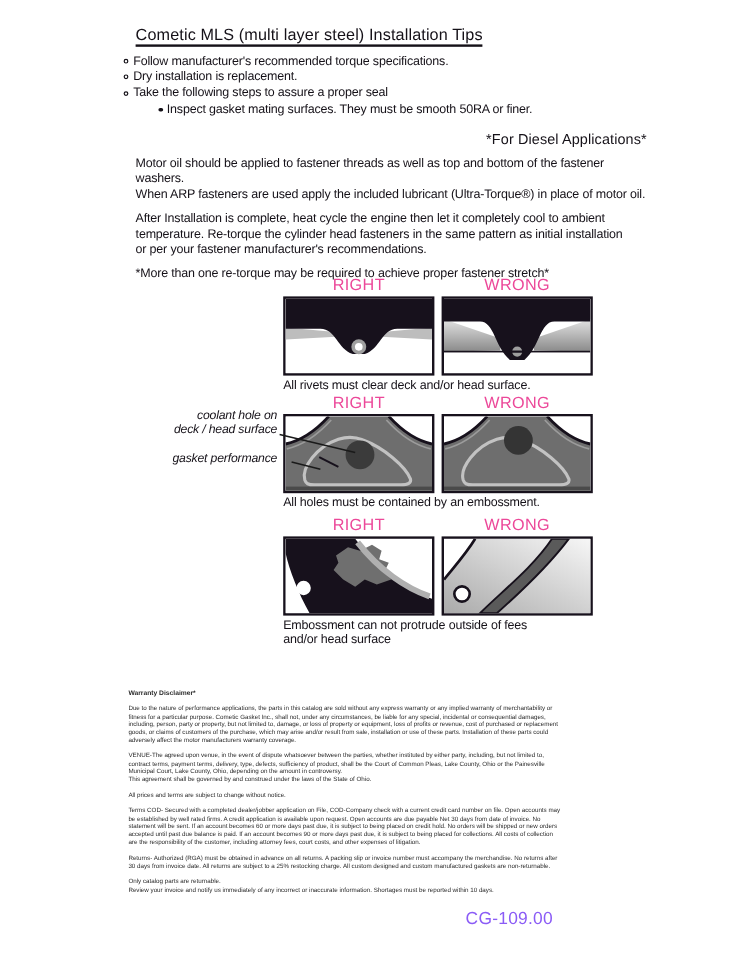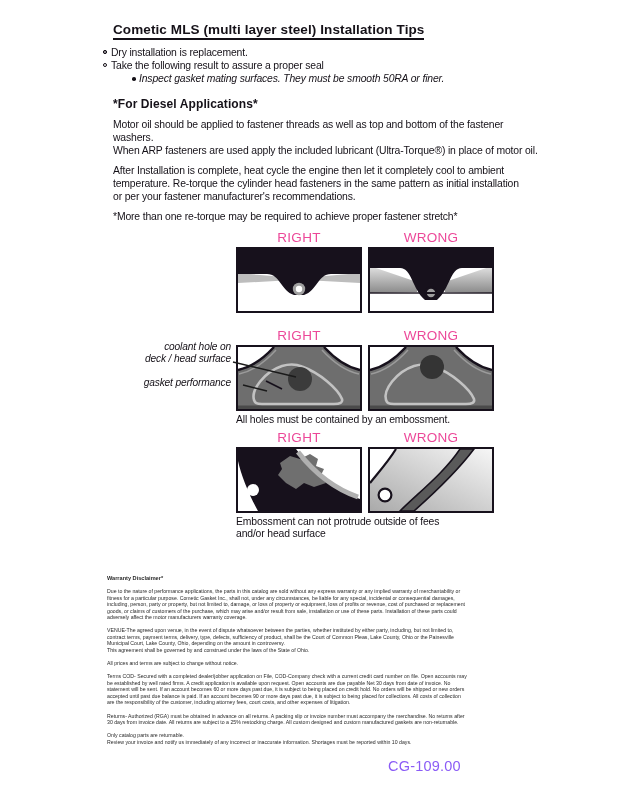--- a/index.html
+++ b/index.html
@@ -7,35 +7,35 @@
   body {
     width:618px; height:800px; position:relative; overflow:hidden;
     font-family:"Liberation Sans", sans-serif; color:#151118;
     -webkit-font-smoothing:antialiased;
   }
   .pre { white-space:pre-line; }
 
   
   .content { position:absolute; left:103px; top:20px; width:436px; }
   .title {
-    display:inline-block; margin-left:10px; font-size:13.5px; font-weight:bold;
+    display:inline-block; margin-left:10px; font-size:13.5px; font-weight:normal;
     letter-spacing:.1px; border-bottom:2px solid #151118; padding-bottom:1px;
   }
   .bullets { margin-top:6px; font-size:10.4px; line-height:13.2px; letter-spacing:-.15px; }
   .bullet { position:relative; padding-left:8px; }
   .bullet .bmark {
     position:absolute; left:0; top:4.2px; width:4px; height:4px;
     border:1px solid #151118; border-radius:50%;
   }
-  .subbullet { position:relative; padding-left:36px;font-style:italic; }
+  .subbullet { position:relative; padding-left:36px; }
   .subbullet .bmark2 {
     position:absolute; left:29px; top:5px; width:3.6px; height:3.6px;
     background:#151118; border-radius:50%;
   }
-  .diesel-heading { margin:11px 0 0 10px; font-size:12px; font-weight:bold; letter-spacing:.1px; }
+  .diesel-heading { margin:11px 0 0 10px; font-size:12px; font-weight:normal; letter-spacing:.1px;text-align:right; }
   .para { margin:7px 0 0 10px; font-size:10.4px; line-height:13px; letter-spacing:-.15px; }
 
   
   .diag-row { position:absolute; left:236px; width:260px; }
   .row1 { top:230px; } .row2 { top:328px; } .row3 { top:430px; }
   .hdrs { display:flex; gap:6px; margin-bottom:2px; }
   .hdrs span { width:126px; text-align:center; font-size:13.5px; letter-spacing:.3px; color:#ec4899; }
   .boxes { display:flex; gap:6px; }
   .dbox { width:126px; height:66px; border:2px solid #17111c; background:#fff; display:block; }
   .caption { margin-top:3px; font-size:10.4px; line-height:12px; letter-spacing:-.15px; }
@@ -58,28 +58,29 @@
 </style>
 </head>
 <body>
 
 <div class="content">
   <div class="title">Cometic MLS (multi layer steel) Installation Tips</div>
 
   <div class="bullets">
     <div class="bullet">
       <span class="bmark"></span>
+      <span>Follow manufacturer's recommended torque specifications.</span>
     </div>
     <div class="bullet">
       <span class="bmark"></span>
       <span>Dry installation is replacement.</span>
     </div>
     <div class="bullet">
       <span class="bmark"></span>
-      <span>Take the following result to assure a proper seal</span>
+      <span>Take the following steps to assure a proper seal</span>
     </div>
     <div class="subbullet">
       <span class="bmark2"></span>
       <span>Inspect gasket mating surfaces.  They must be smooth 50RA or finer.</span>
     </div>
   </div>
 
   <div class="diesel-heading">*For Diesel Applications*</div>
   <div class="para pre">Motor oil should be applied to fastener threads as well as top and bottom of the fastener washers.
 When ARP fasteners are used apply the included lubricant (Ultra-Torque®) in place of motor oil.</div>
@@ -112,20 +113,21 @@
       </defs>
       <rect width="122" height="62" fill="#ffffff"></rect>
       <polygon points="0,17 47,33 47,43 0,44" fill="url(#g1)"></polygon>
       <polygon points="122,17 75,33 75,43 122,44" fill="url(#g1)"></polygon>
       <rect x="0" y="43.3" width="122" height="1.4" fill="#17111c"></rect>
       <path d="M0,0 H122 V19 H92 C80,19 80,40 67,51 L55,51 C42,40 42,19 30,19 H0 Z" fill="#17111c"></path>
       <circle cx="61" cy="44" r="5.4" fill="#9e9e9e" stroke="#17111c" stroke-width="2.4"></circle>
       <line x1="55.5" y1="44" x2="66.5" y2="44" stroke="#17111c" stroke-width="2"></line>
     </svg>
   </div>
+  <div class="caption">All rivets must clear deck and/or head surface.</div>
 </div>
 
 <div class="callouts">
   <div class="pre">coolant hole on
 deck / head surface</div>
   <div class="c2">gasket performance</div>
 </div>
 
 <div class="diag-row row2">
   <div class="hdrs">

